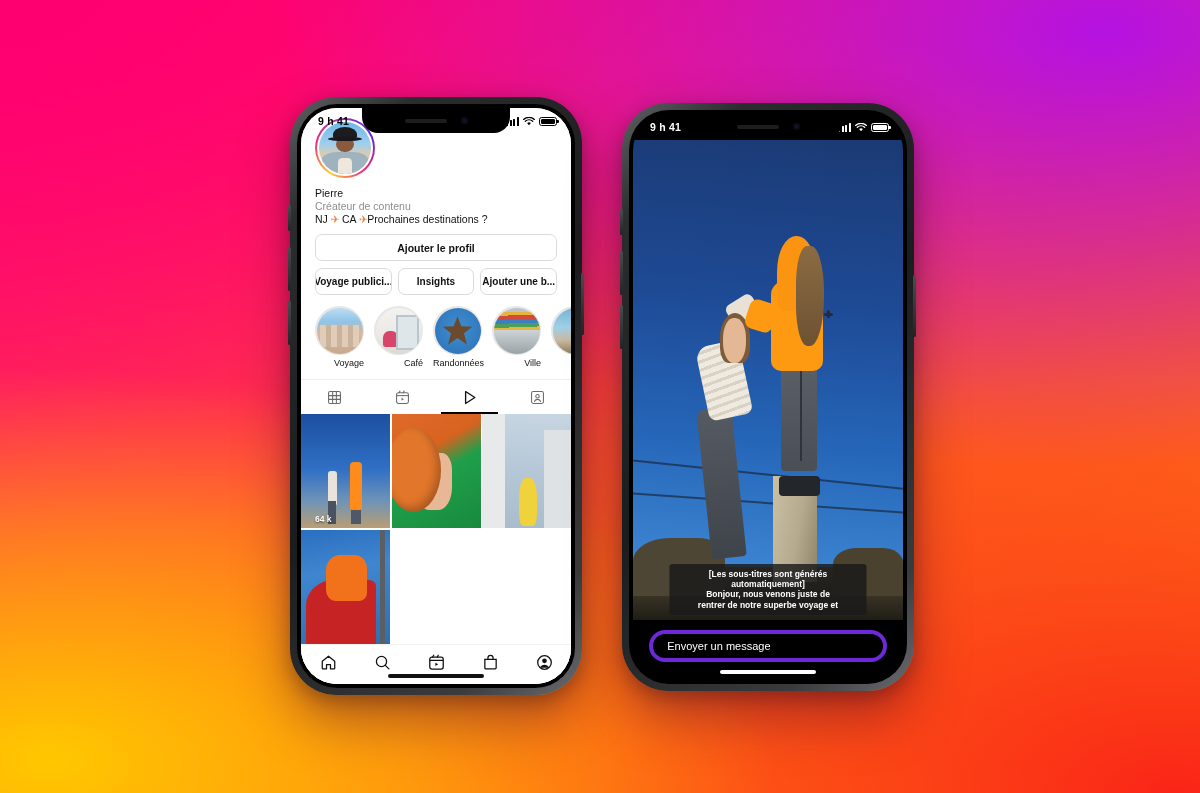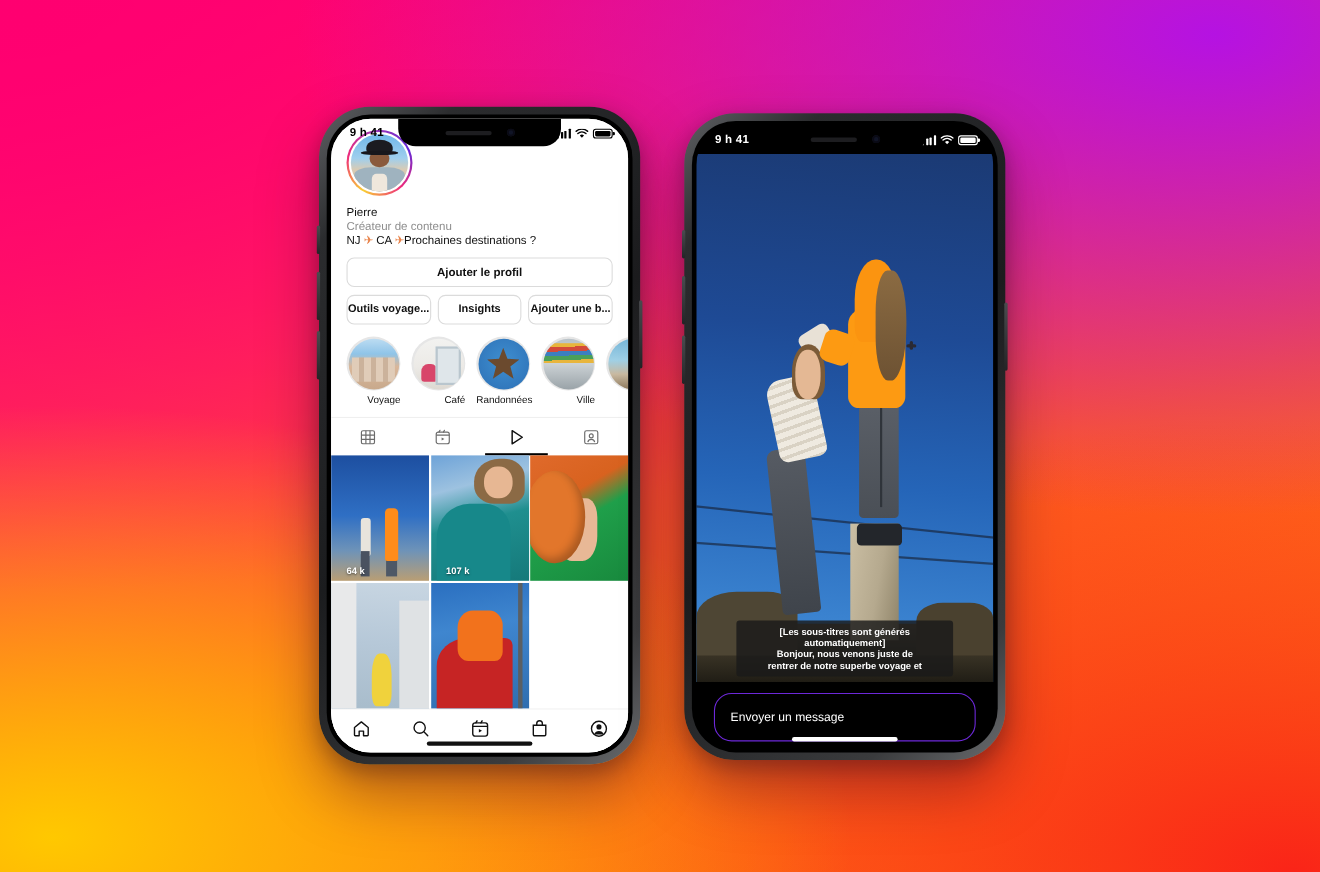--- a/index.html
+++ b/index.html
@@ -278,21 +278,21 @@
     transform: rotate(-6deg); }
 
   .caption-box {
     position: absolute; left: 50%; transform: translateX(-50%); bottom: 5px; width: 73%;
     background: rgba(26,26,26,.82); color: #fff; border-radius: 3px;
     padding: 5px 8px; text-align: center; line-height: 1.22; font-size: 8.5px; font-weight: bold;
   }
   .reel-bottom { flex: 1; background: #000; display: flex; align-items: flex-start;
                  justify-content: center; padding-top: 10px; }
   .msg-field {
-    width: 88%; height: 44px; border: 1px solid #6d28d9; border-radius: 16px;
+    width: 88%; height: 32px; border: 4px solid #6d28d9; border-radius: 16px;
     display: flex; align-items: center; padding: 0 14px;
     color: #fff; font-size: 11px; background: transparent; text-align: center;
   }
 
   .ico { display: inline-flex; }
 </style>
 </head>
 <body>
 
 <div class="phone" id="phone-left">
@@ -350,21 +350,21 @@
 
         <div class="ig-bio">
           <div class="bio-name">Pierre</div>
           <div class="bio-cat">Créateur de contenu</div>
           <div class="bio-text"><span>NJ</span> <span class="emo">✈</span> <span>CA</span> <span class="emo">✈</span><span>Prochaines destinations ?</span></div>
         </div>
 
         <div class="ig-buttons">
           <div class="btn btn-edit">Ajouter le profil</div>
           <div class="btn-row">
-            <div class="btn">Outils voyage...</div>
+            <div class="btn">Voyage publici...</div>
             <div class="btn">Insights</div>
             <div class="btn">Ajouter une b...</div>
           </div>
         </div>
 
         <div class="highlights">
           <div class="hl">
             <div class="hl-ring">
                 <div class="hl-img hl1"></div>
               </div>
@@ -435,29 +435,20 @@
 
         <div class="grid">
           <div class="cell c1">
             <div class="p-a"></div>
               <div class="p-c"></div>
               <div class="p-b"></div>
               <div class="p-d"></div>
             <div class="views">
                 <span class="play-tri"></span>
                 <span>64 k</span>
-              </div>
-          </div>
-          <div class="cell c3">
-            <div class="hair"></div>
-              <div class="face2"></div>
-              <div class="teal"></div>
-            <div class="views">
-                <span class="play-tri"></span>
-                <span>107 k</span>
               </div>
           </div>
           <div class="cell c4">
               <div class="hand"></div>
               <div class="ball"></div>
             </div>
           <div class="cell c5">
               <div class="bldg-l"></div>
               <div class="bldg-r"></div>
               <div class="ducks"></div>

